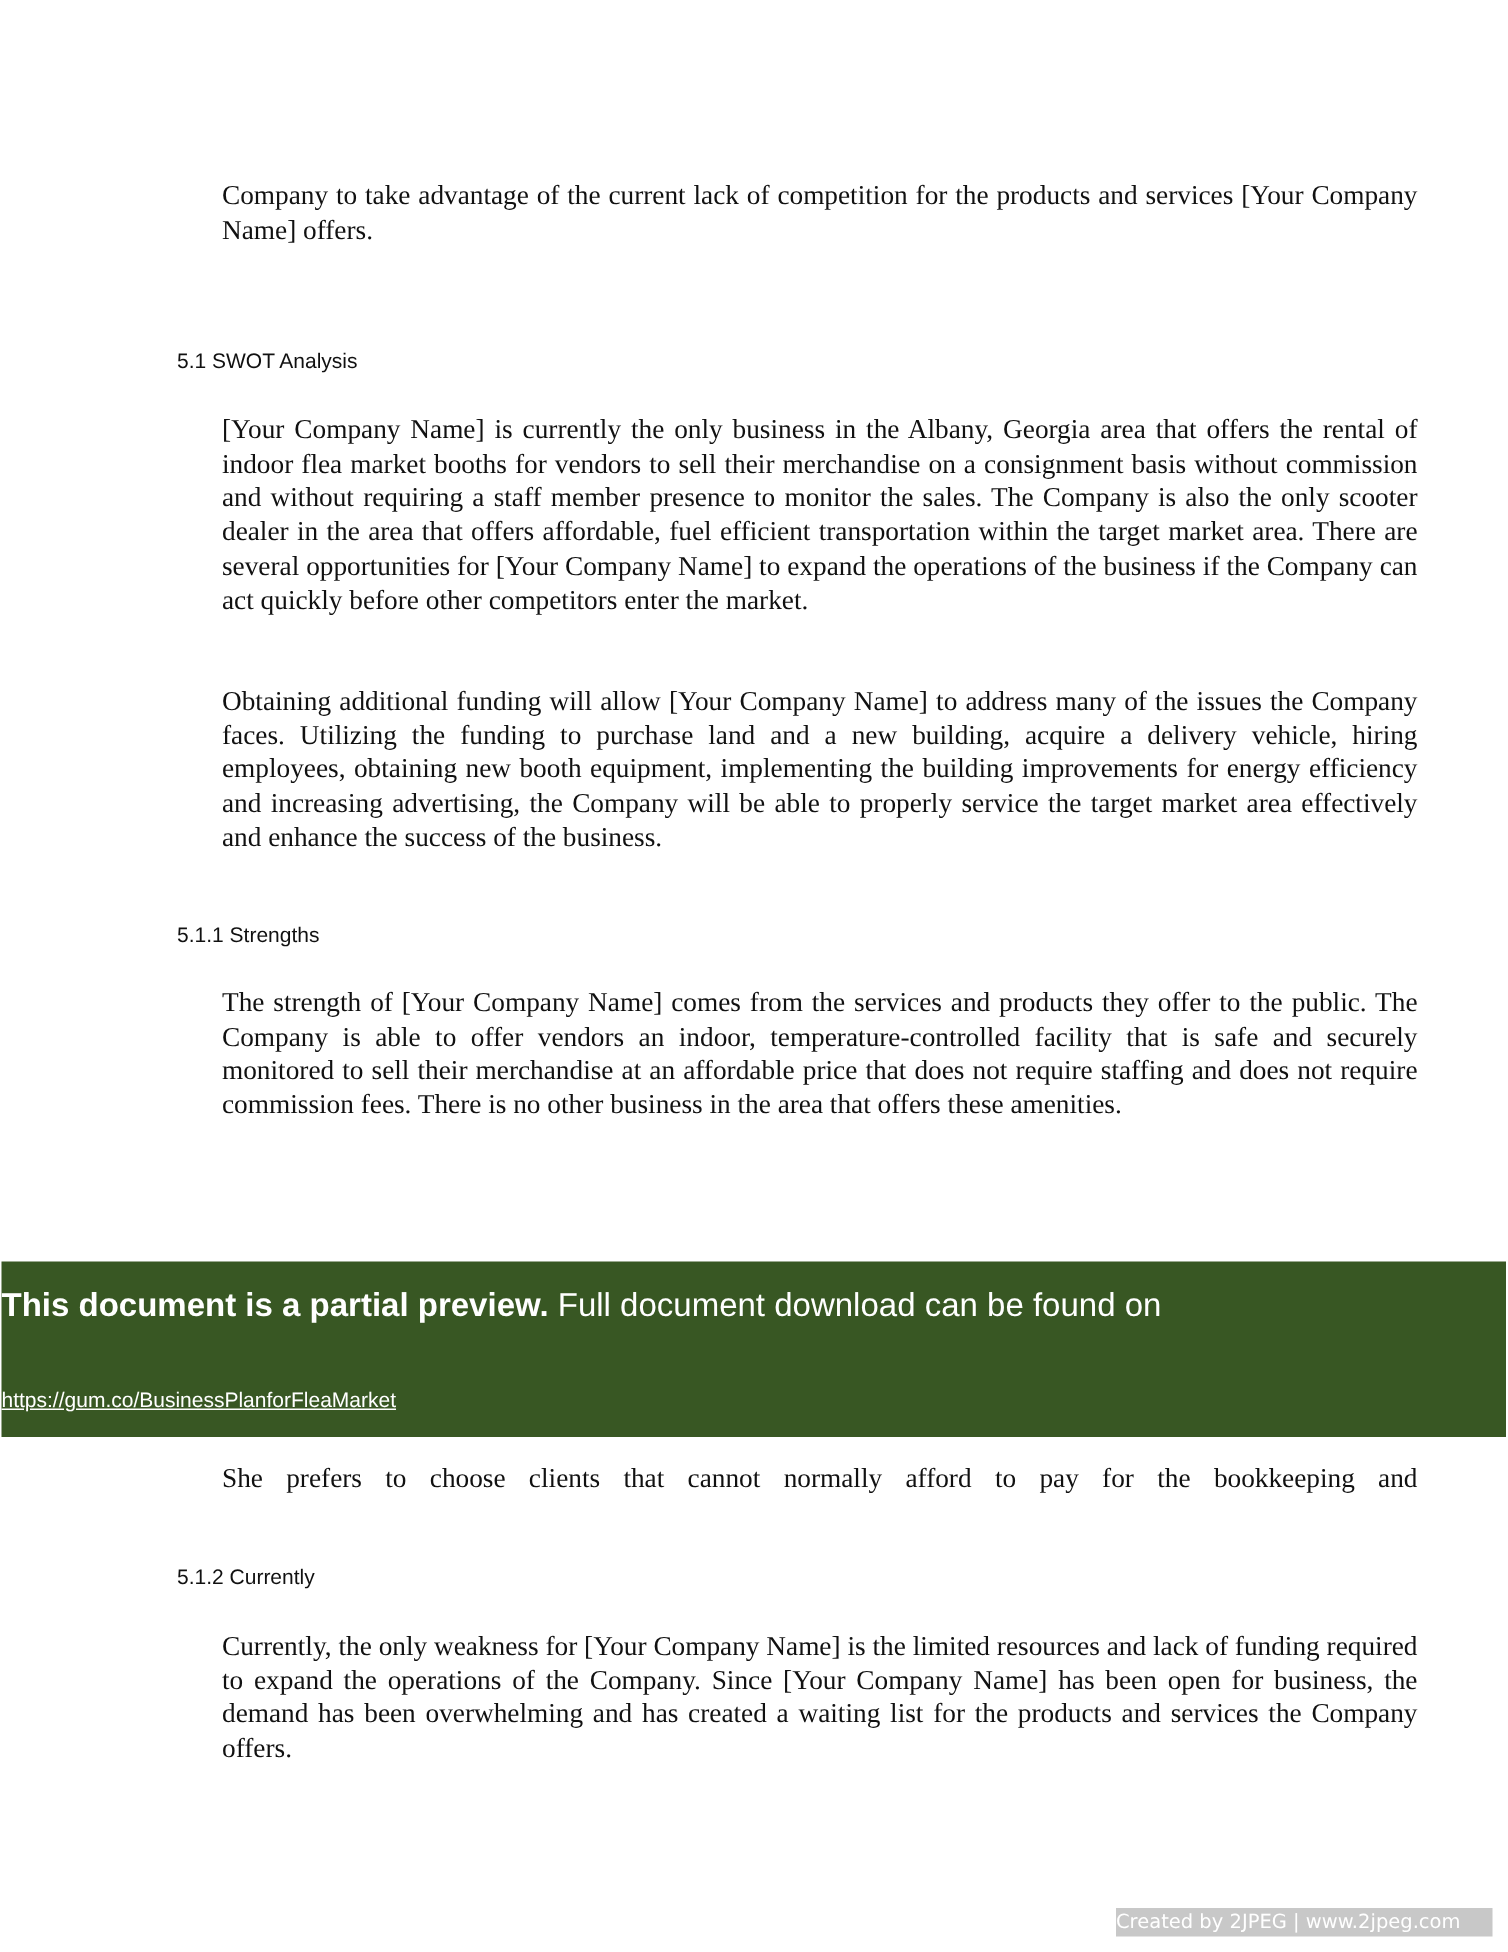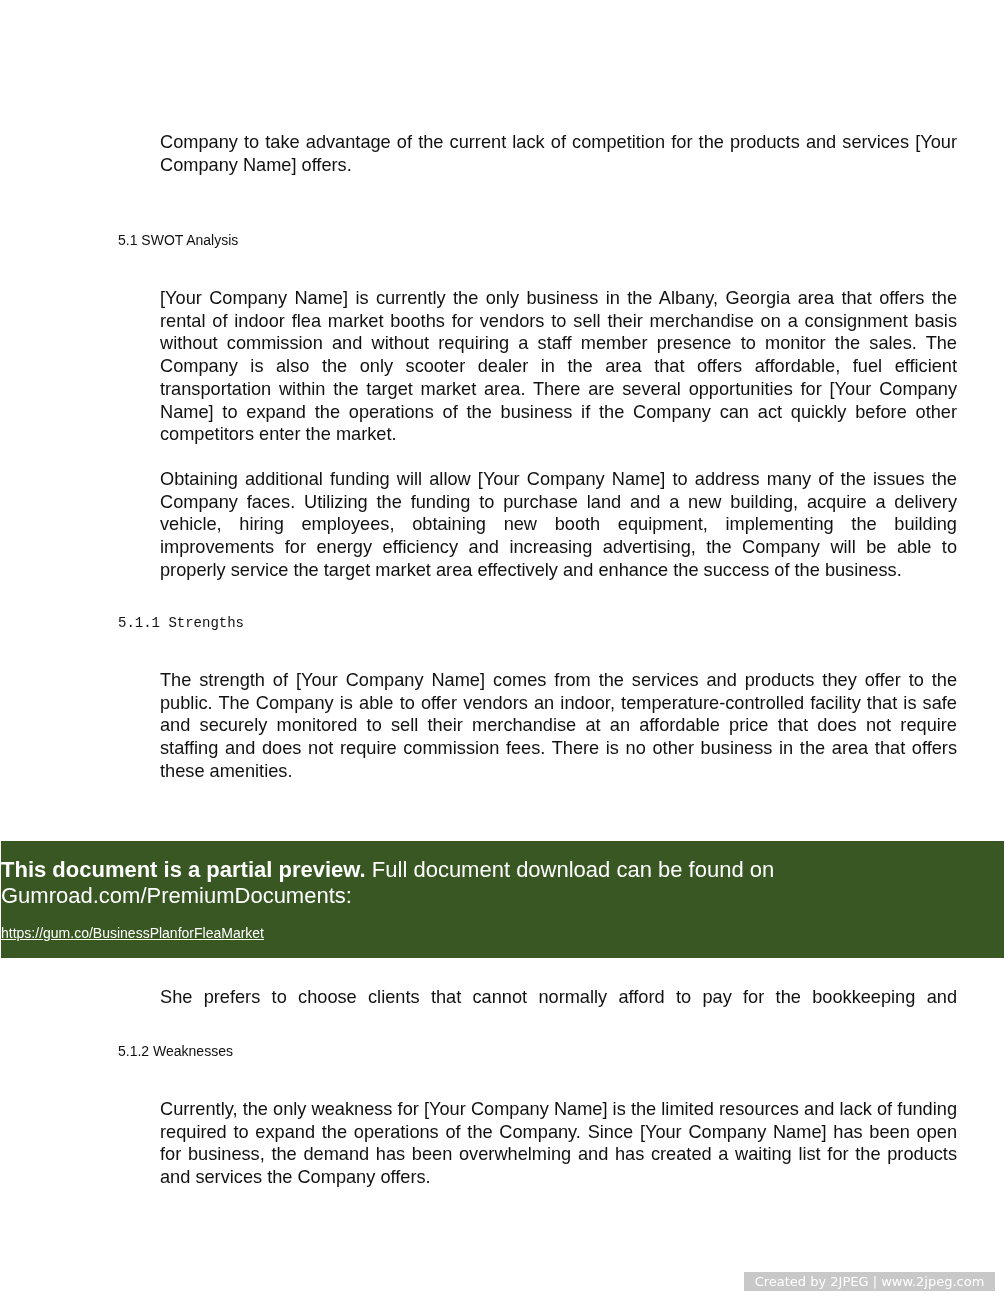--- a/index.html
+++ b/index.html
@@ -21,21 +21,22 @@
       width: 1005px;
       height: 1301px;
     }
     .para {
       position: absolute;
       left: 148px;
       width: 797px;
       font-size: 18.2px;
       line-height: 22.7px;
       text-align: justify;
-      margin: 12px;
+      margin: 0;
+      font-family: Liberation Serif, serif;
     }
     .heading {
       position: absolute;
       left: 118px;
       font-size: 14px;
       line-height: 22.7px;
       margin: 0;
       font-weight: normal;
     }
     .last-line-left { text-align-last: left; }
@@ -81,54 +82,53 @@
       position: absolute;
       left: 744px;
       top: 1272px;
       width: 251px;
       height: 19px;
       background: #c8c8c8;
       color: #ffffff;
       font-family: "DejaVu Sans", sans-serif;
       font-size: 13px;
       line-height: 19px;
-      text-align: center;
+      text-align: left;
       white-space: nowrap;
     }
   </style>
 </head>
 <body>
 
 <div class="page">
 
   <p class="para last-line-left" style="top:119px;">Company to take advantage of the current lack of competition for the products and services [Your Company Name] offers.</p>
 
   <h2 class="heading" style="top:229px;">5.1 SWOT Analysis</h2>
 
   <p class="para last-line-left" style="top:275px;">[Your Company Name] is currently the only business in the Albany, Georgia area that offers the rental of indoor flea market booths for vendors to sell their merchandise on a consignment basis without commission and without requiring a staff member presence to monitor the sales. The Company is also the only scooter dealer in the area that offers affordable, fuel efficient transportation within the target market area. There are several opportunities for [Your Company Name] to expand the operations of the business if the Company can act quickly before other competitors enter the market.</p>
 
   <p class="para last-line-left" style="top:456px;">Obtaining additional funding will allow [Your Company Name] to address many of the issues the Company faces. Utilizing the funding to purchase land and a new building, acquire a delivery vehicle, hiring employees, obtaining new booth equipment, implementing the building improvements for energy efficiency and increasing advertising, the Company will be able to properly service the target market area effectively and enhance the success of the business.</p>
 
-  <h3 class="heading" style="top:612px;font-family:Liberation Mono, monospace;">5.1.1 Strengths</h3>
+  <h3 class="heading" style="top:612px;">5.1.1 Strengths</h3>
 
   <p class="para last-line-left" style="top:657px;">The strength of [Your Company Name] comes from the services and products they offer to the public. The Company is able to offer vendors an indoor, temperature-controlled facility that is safe and securely monitored to sell their merchandise at an affordable price that does not require staffing and does not require commission fees. There is no other business in the area that offers these amenities.</p>
 
 
   <p class="para" style="top:974px; text-align-last: justify;">She prefers to choose clients that cannot normally afford to pay for the bookkeeping and</p>
 
 
-  <h3 class="heading" style="top:1040px;">5.1.2 Weaknesses</h3>
+  <h3 class="heading" style="top:1040px;">5.1.2 Currently</h3>
 
   <p class="para last-line-left" style="top:1086px;">Currently, the only weakness for [Your Company Name] is the limited resources and lack of funding required to expand the operations of the Company. Since [Your Company Name] has been open for business, the demand has been overwhelming and has created a waiting list for the products and services the Company offers.</p>
 
   <div class="banner">
     <div class="banner-line1">
       <b>This document is a partial preview.</b><span> Full document download can be found on</span>
     </div>
-    <div class="banner-line2">Gumroad.com/PremiumDocuments:</div>
     <div class="banner-link">
       <a href="#">https://gum.co/BusinessPlanforFleaMarket</a>
     </div>
   </div>
 
   <div class="watermark">Created by 2JPEG | www.2jpeg.com</div>
 
 </div>
 
 </body></html>

